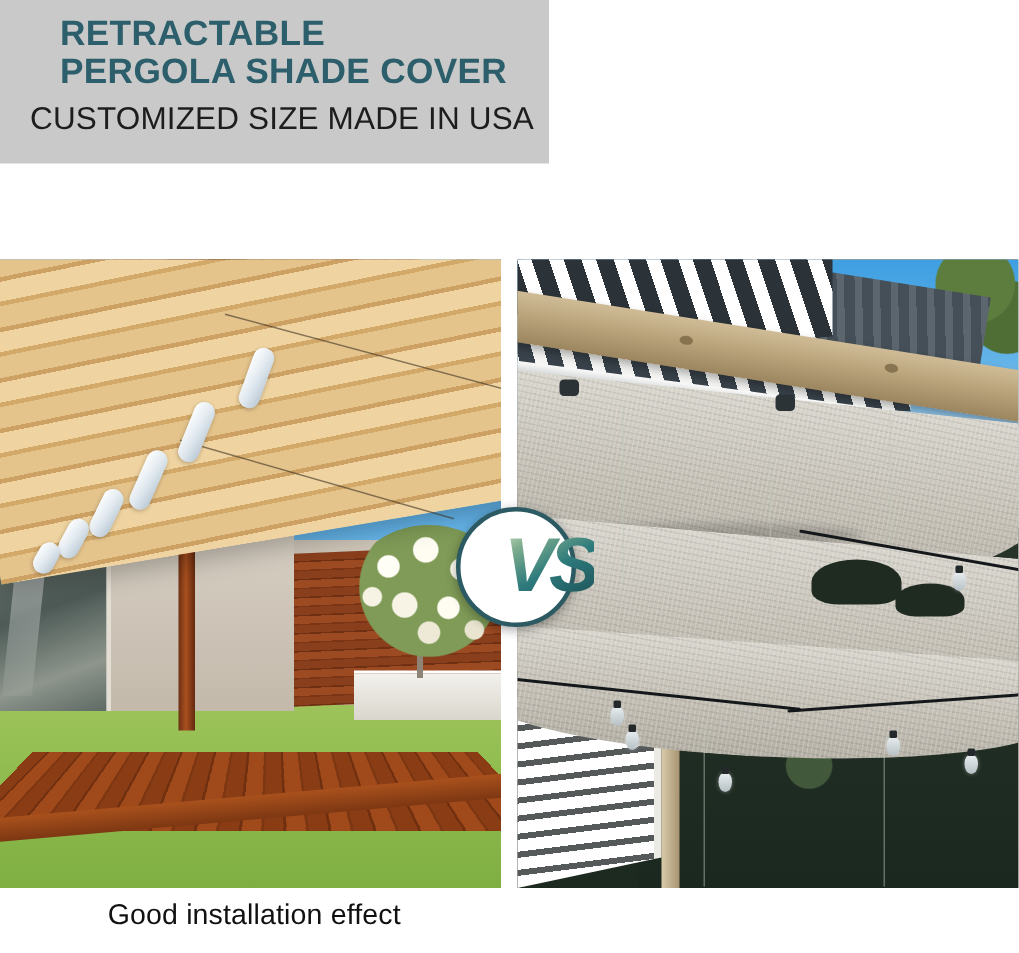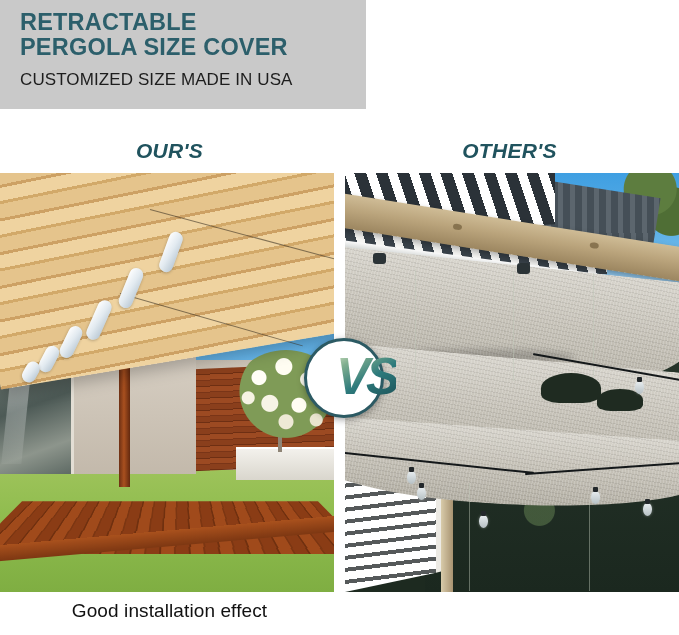--- a/index.html
+++ b/index.html
@@ -13,24 +13,24 @@
 
   
   .header-banner {
     position: absolute; left: 0; top: 0;
     width: 366px; height: 109px;
     background: #c9c9c9;
     padding: 10px 0 0 20px;
   }
   .title-line {
     font-size: 23.5px; font-weight: bold; letter-spacing: 0.2px;
-    color: #2c5f6b; line-height: 25px; white-space: nowrap;
+    color: #2c5f6b; line-height: 25px; white-space: nowrap; margin-left: 20px;
   }
   .subtitle {
-    margin-top: 11px; font-size: 17px; color: #1d1d1d;
+    margin-top: 11px; font-size: 21px; color: #1d1d1d;
     letter-spacing: 0.1px; line-height: 18px; white-space: nowrap;
   }
 
   
   .labels-row { position: absolute; left: 0; top: 139px; width: 679px; height: 34px; }
   .cmp-label {
     position: absolute; top: 0; font-size: 21px; font-weight: bold;
     font-style: italic; color: #20535e; letter-spacing: 0.3px;
   }
   .cmp-label.ours   { left: 0;   width: 339px; text-align: center; }
@@ -299,28 +299,24 @@
   .caption.good { left: 0;   width: 339px; text-align: center; }
   .caption.poor { left: 340px; width: 339px; text-align: center; }
 </style>
 </head>
 <body>
 
 <div class="page">
 
   <div class="header-banner">
     <div class="title-line">RETRACTABLE</div>
-    <div class="title-line">PERGOLA SIZE COVER</div>
+    <div class="title-line">PERGOLA SHADE COVER</div>
     <div class="subtitle">CUSTOMIZED SIZE MADE IN USA</div>
   </div>
 
-  <div class="labels-row">
-    <div class="cmp-label ours">OUR'S</div>
-    <div class="cmp-label others">OTHER'S</div>
-  </div>
 
   <div class="photos">
 
     <div class="photo left">
       <div class="photo-inner">
         <div class="l-sky"></div>
         <div class="l-house"></div>
         <div class="l-lawn"></div>
         <div class="l-fence"></div>
         <div class="l-housewall"></div>

